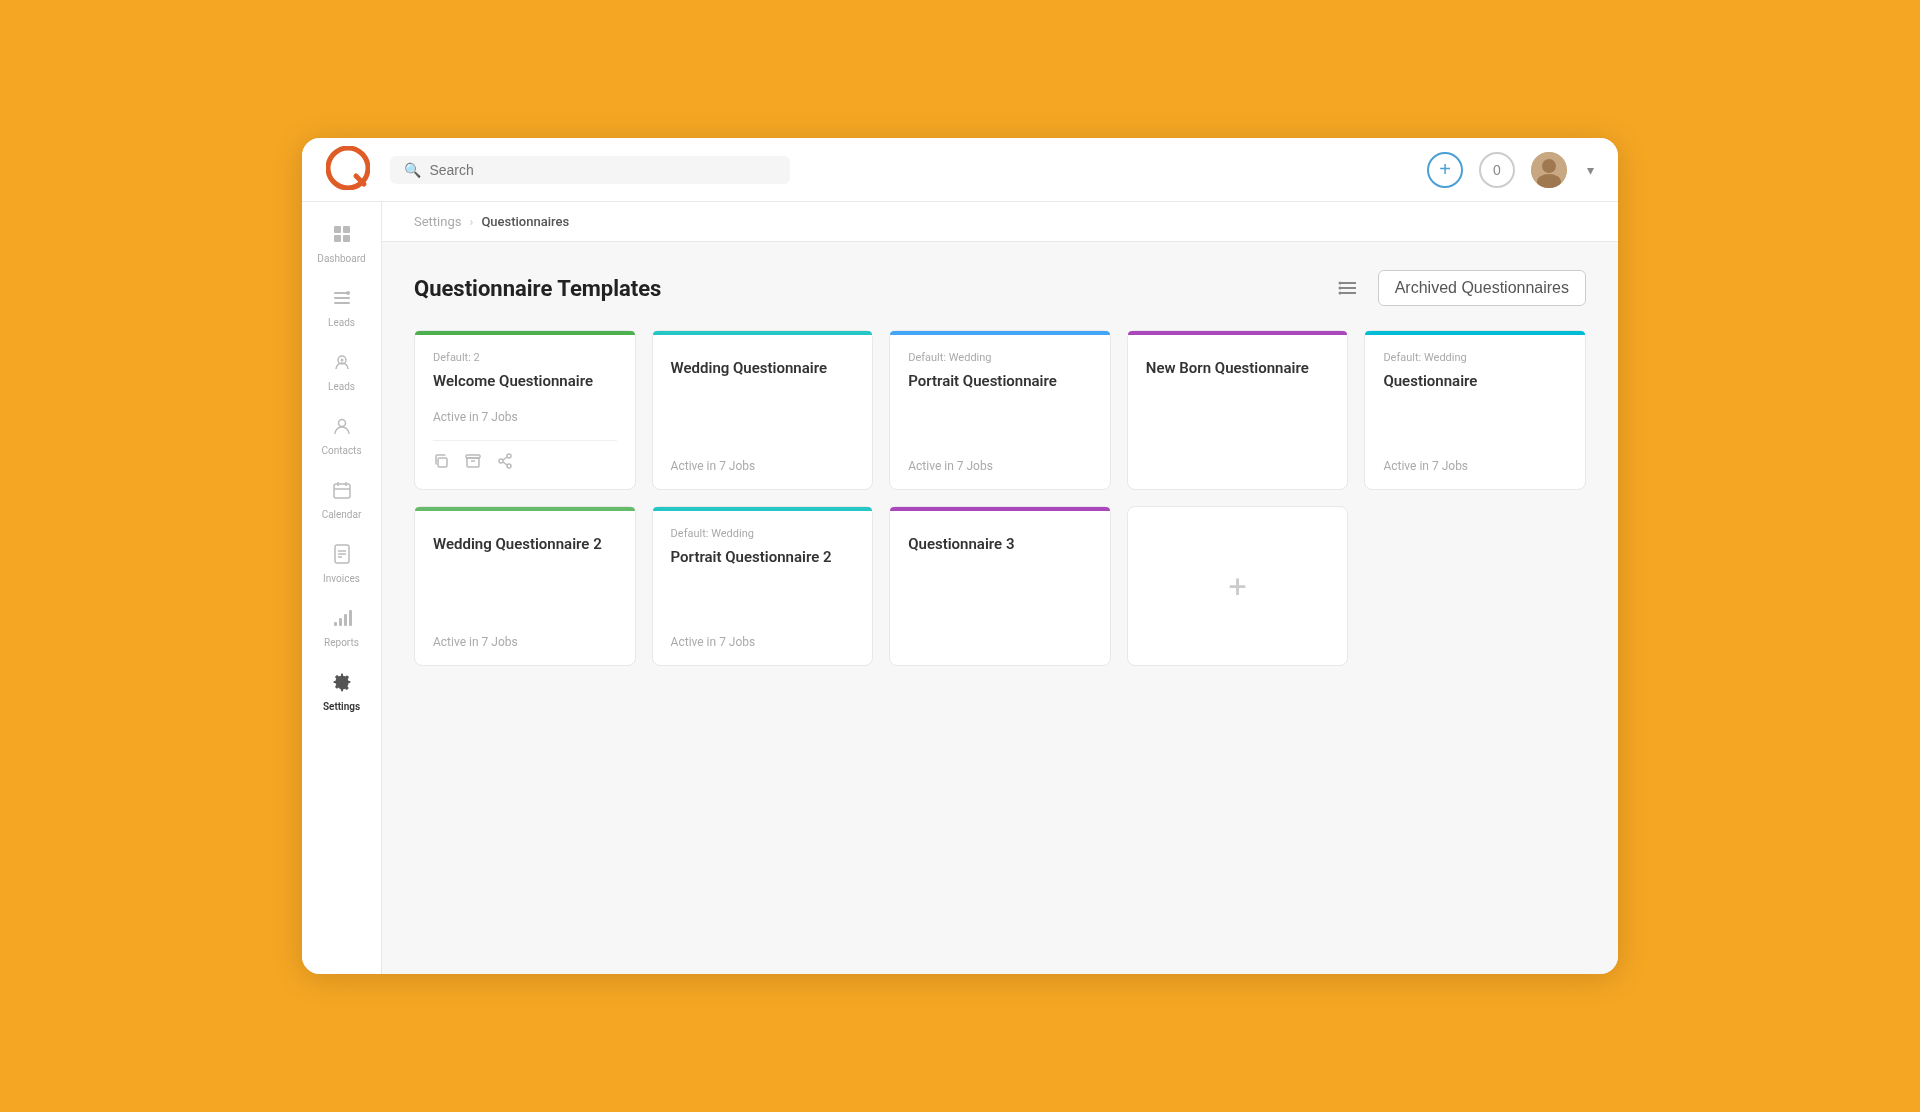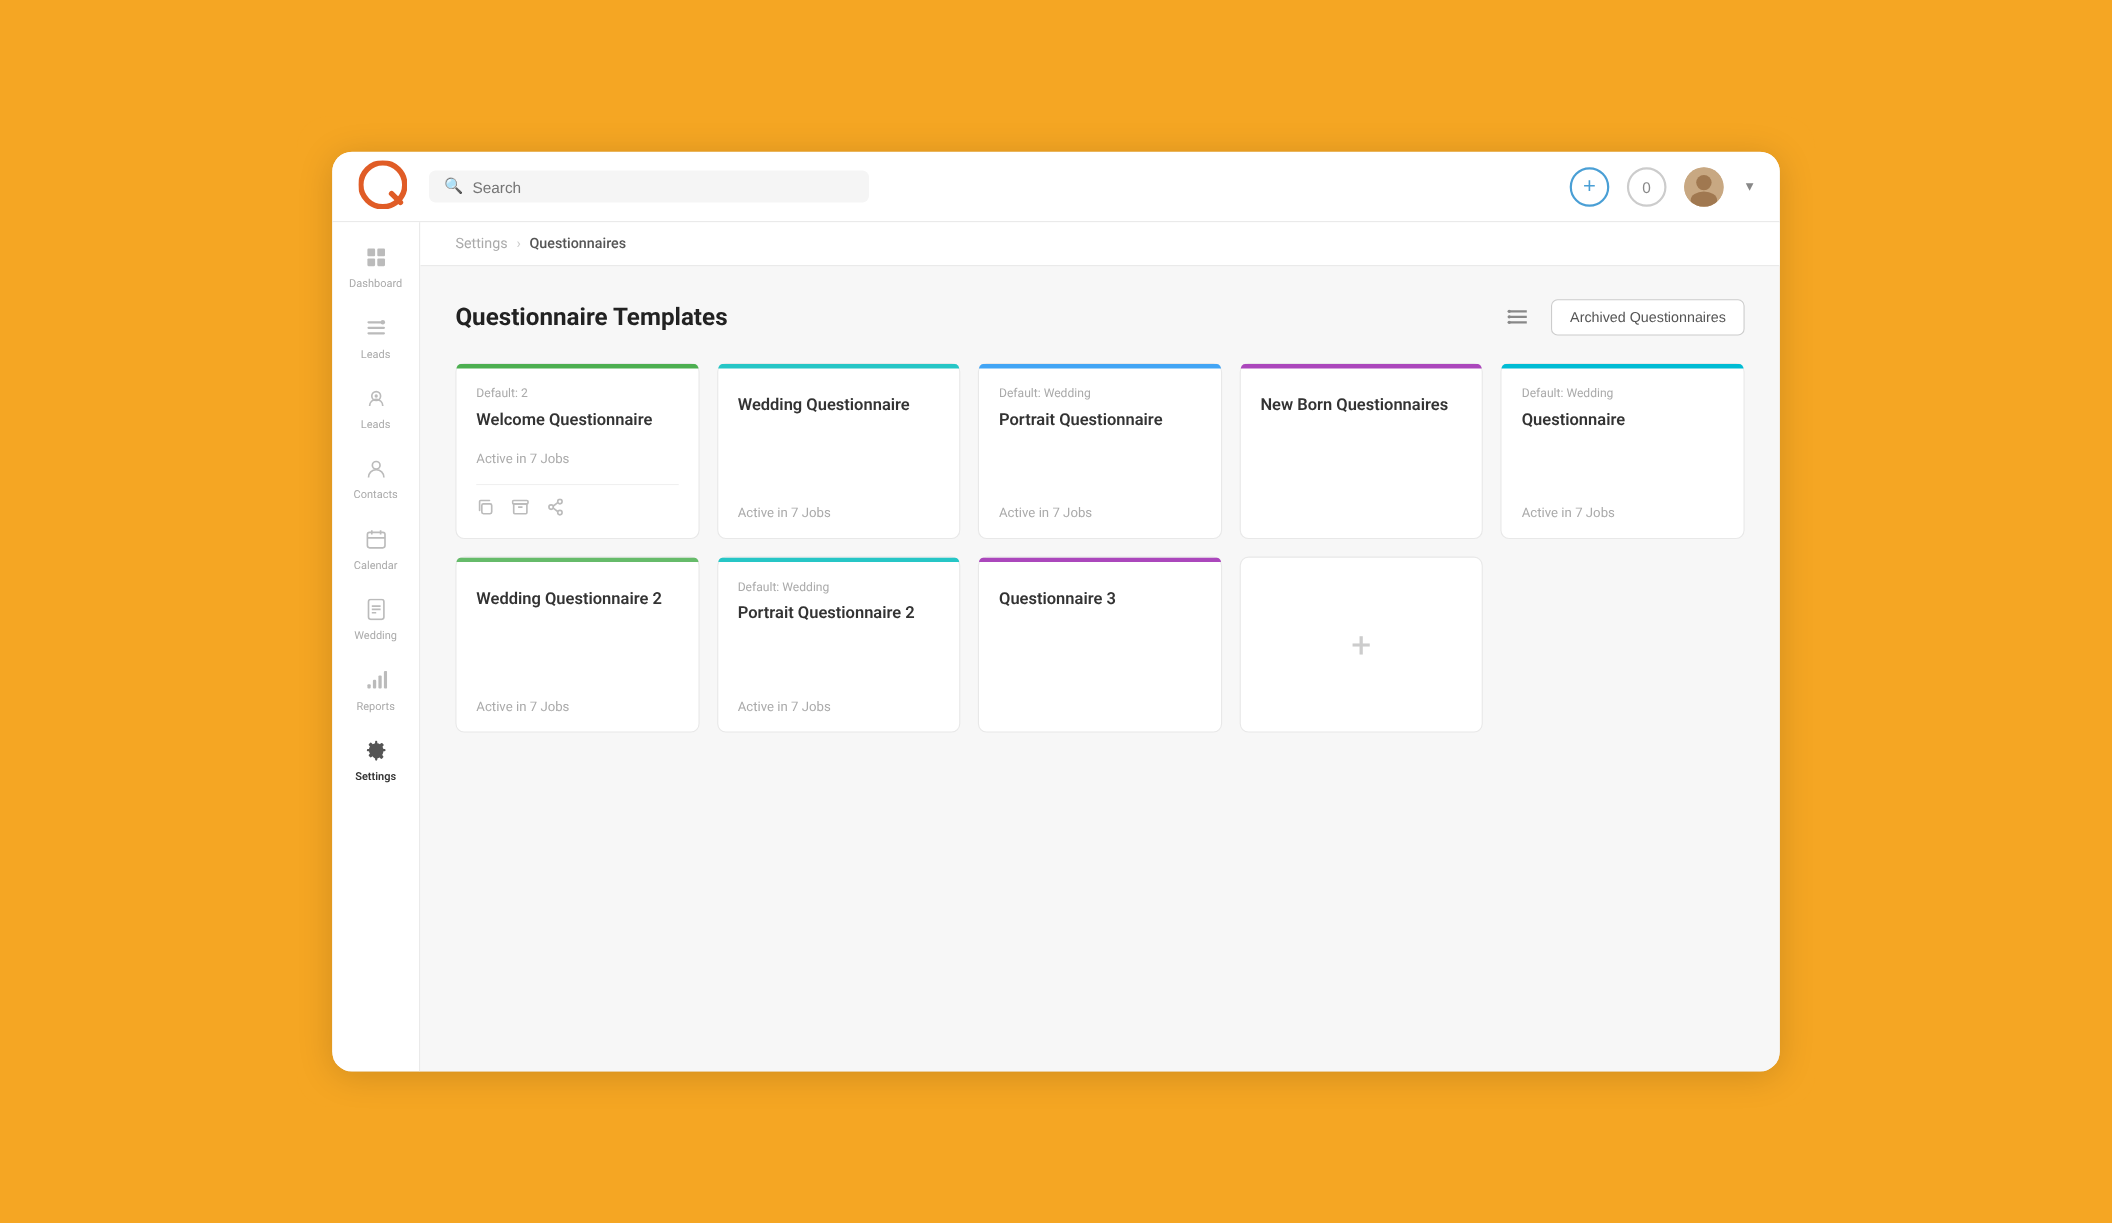--- a/index.html
+++ b/index.html
@@ -192,21 +192,21 @@
       width: 36px; height: 36px;
       display: flex; align-items: center; justify-content: center;
       cursor: pointer;
       color: #888;
       font-size: 20px;
     }
     .archived-btn {
       border: 1px solid #ccc;
       border-radius: 6px;
       padding: 8px 16px;
-      font-size: 13px;
+      font-size: 16px;
       color: #555;
       background: #fff;
       cursor: pointer;
     }
 
     
     .cards-grid {
       display: grid;
       grid-template-columns: repeat(5, 1fr);
       gap: 16px;
@@ -380,21 +380,21 @@
 
         <div class="sidebar-item">
           <span class="sidebar-icon">
             <svg width="20" height="20" viewBox="0 0 20 20" fill="none">
               <rect x="3" y="1" width="14" height="18" rx="2" fill="none" stroke="#bbb" stroke-width="1.5"></rect>
               <line x1="6" y1="7" x2="14" y2="7" stroke="#bbb" stroke-width="1.5"></line>
               <line x1="6" y1="10" x2="14" y2="10" stroke="#bbb" stroke-width="1.5"></line>
               <line x1="6" y1="13" x2="10" y2="13" stroke="#bbb" stroke-width="1.5"></line>
             </svg>
           </span>
-          <span class="sidebar-label">Wedding</span>
+          <span class="sidebar-label">Invoices</span>
         </div>
 
         <div class="sidebar-item">
           <span class="sidebar-icon">
             <svg width="20" height="20" viewBox="0 0 20 20" fill="none">
               <rect x="2" y="14" width="3" height="4" rx="1" fill="#bbb"></rect>
               <rect x="7" y="10" width="3" height="8" rx="1" fill="#bbb"></rect>
               <rect x="12" y="6" width="3" height="12" rx="1" fill="#bbb"></rect>
               <rect x="17" y="2" width="3" height="16" rx="1" fill="#bbb"></rect>
             </svg>
@@ -480,21 +480,21 @@
             </div>
 
             <div class="card blue">
               <div class="card-default-label">Default: Wedding</div>
               <div class="card-title">Portrait Questionnaire</div>
               <div class="card-subtitle">Active in 7 Jobs</div>
             </div>
 
             <div class="card purple">
               <div class="card-default-label"></div>
-              <div class="card-title">New Born Questionnaires</div>
+              <div class="card-title">New Born Questionnaire</div>
               <div class="card-subtitle"></div>
             </div>
 
             <div class="card cyan">
               <div class="card-default-label">Default: Wedding</div>
               <div class="card-title">Questionnaire</div>
               <div class="card-subtitle">Active in 7 Jobs</div>
             </div>
 
           </div>

